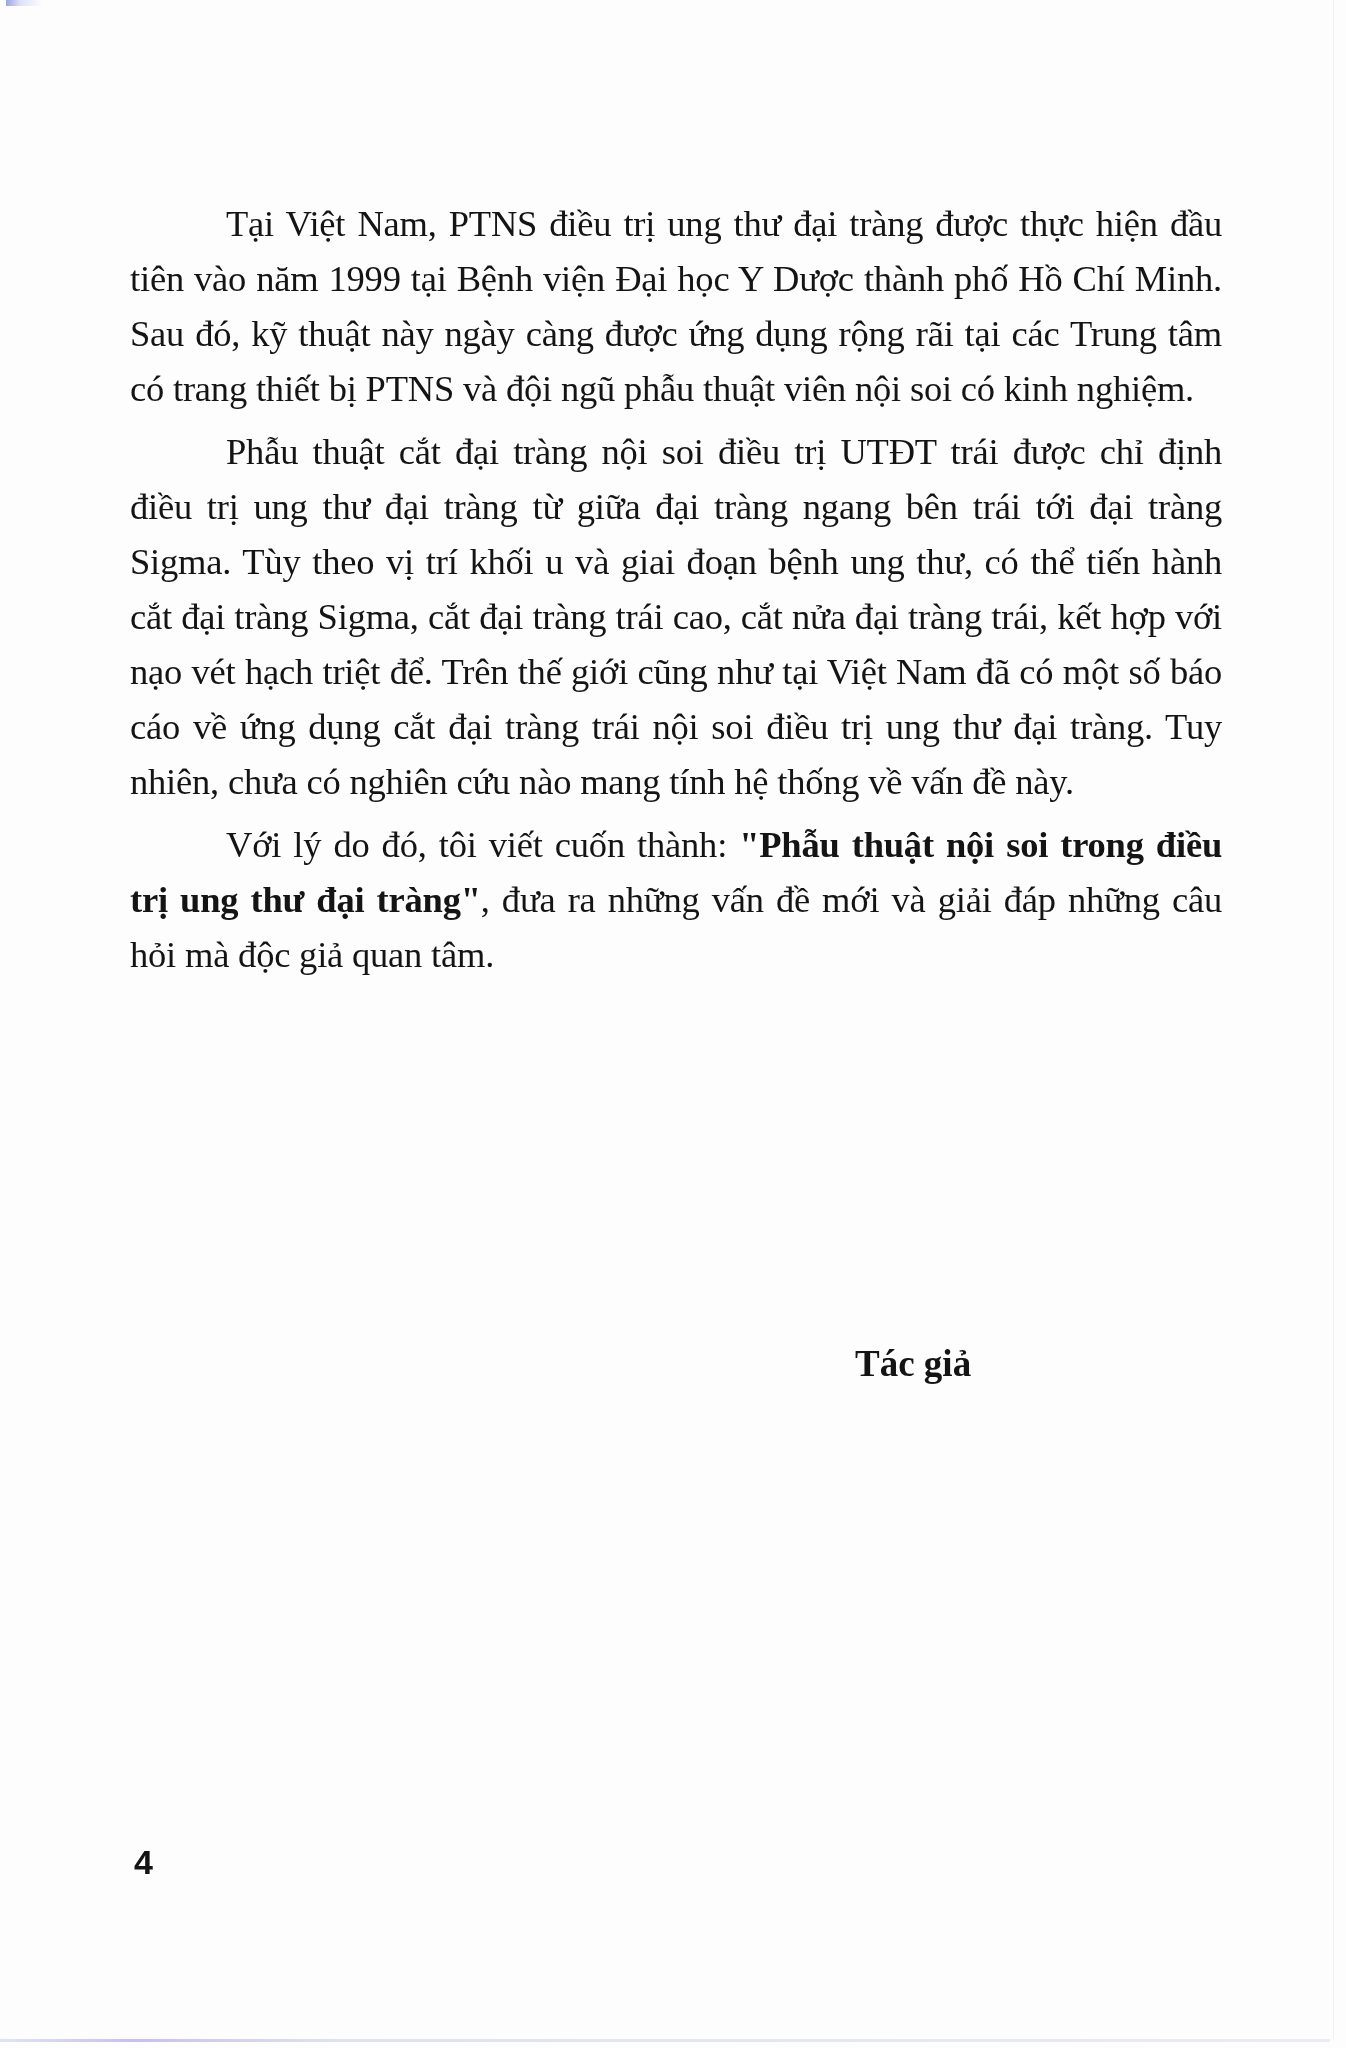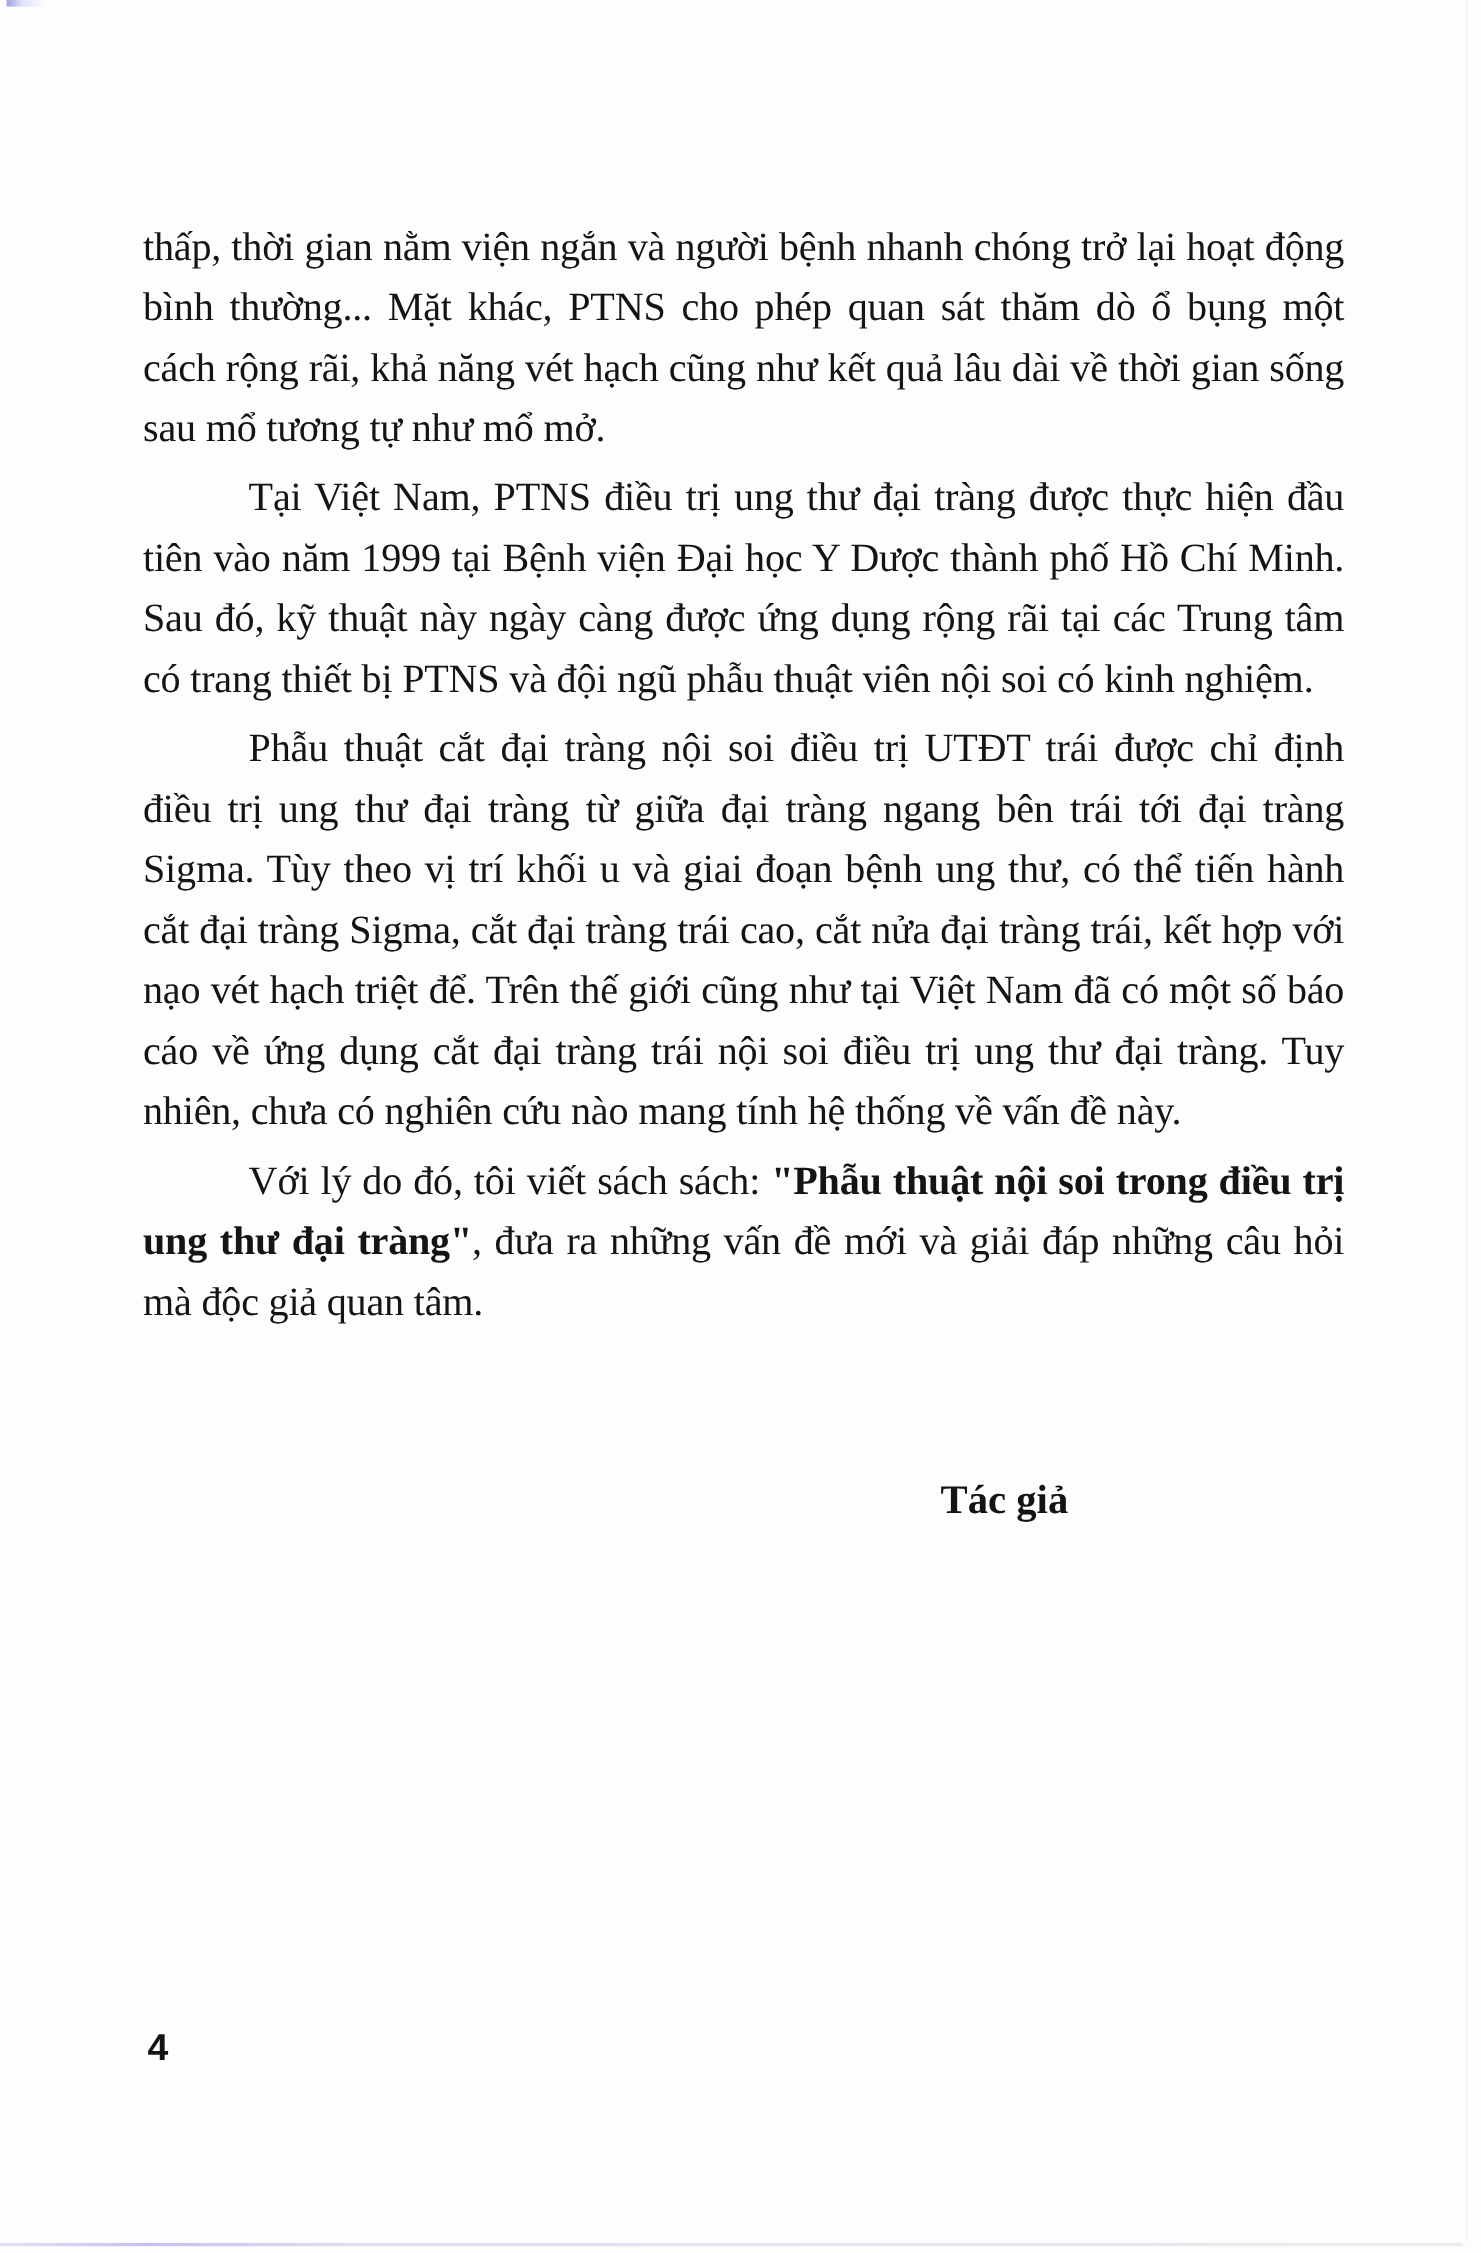--- a/index.html
+++ b/index.html
@@ -84,27 +84,26 @@
     }
   </style>
 </head>
 <body>
 
 <div class="page">
   <div class="corner-mark"></div>
   <div class="right-edge"></div>
 
   <div class="text-block">
-    <p class="para first">thấp, thời gian nằm viện ngắn và người bệnh nhanh chóng trở lại hoạt động bình thường... Mặt khác, PTNS cho phép quan sát thăm dò ổ bụng một cách rộng rãi, khả năng vét hạch cũng như kết quả lâu dài về thời gian sống sau mổ tương tự như mổ mở.</p>
 
     <p class="para indent">Tại Việt Nam, PTNS điều trị ung thư đại tràng được thực hiện đầu tiên vào năm 1999 tại Bệnh viện Đại học Y Dược thành phố Hồ Chí Minh. Sau đó, kỹ thuật này ngày càng được ứng dụng rộng rãi tại các Trung tâm có trang thiết bị PTNS và đội ngũ phẫu thuật viên nội soi có kinh nghiệm.</p>
 
     <p class="para indent">Phẫu thuật cắt đại tràng nội soi điều trị UTĐT trái được chỉ định điều trị ung thư đại tràng từ giữa đại tràng ngang bên trái tới đại tràng Sigma. Tùy theo vị trí khối u và giai đoạn bệnh ung thư, có thể tiến hành cắt đại tràng Sigma, cắt đại tràng trái cao, cắt nửa đại tràng trái, kết hợp với nạo vét hạch triệt để. Trên thế giới cũng như tại Việt Nam đã có một số báo cáo về ứng dụng cắt đại tràng trái nội soi điều trị ung thư đại tràng. Tuy nhiên, chưa có nghiên cứu nào mang tính hệ thống về vấn đề này.</p>
 
-    <p class="para indent"><span>Với lý do đó, tôi viết sách sách: </span><span class="bold">"Phẫu thuật nội soi trong điều trị ung thư đại tràng"</span><span>, đưa ra những vấn đề mới và giải đáp những câu hỏi mà độc giả quan tâm.</span></p>
+    <p class="para indent"><span>Với lý do đó, tôi viết cuốn thành: </span><span class="bold">"Phẫu thuật nội soi trong điều trị ung thư đại tràng"</span><span>, đưa ra những vấn đề mới và giải đáp những câu hỏi mà độc giả quan tâm.</span></p>
 
   </div>
 
   <div class="signature">Tác giả</div>
 
   <div class="page-number">4</div>
 
   <div class="bottom-edge"></div>
 </div>
 

